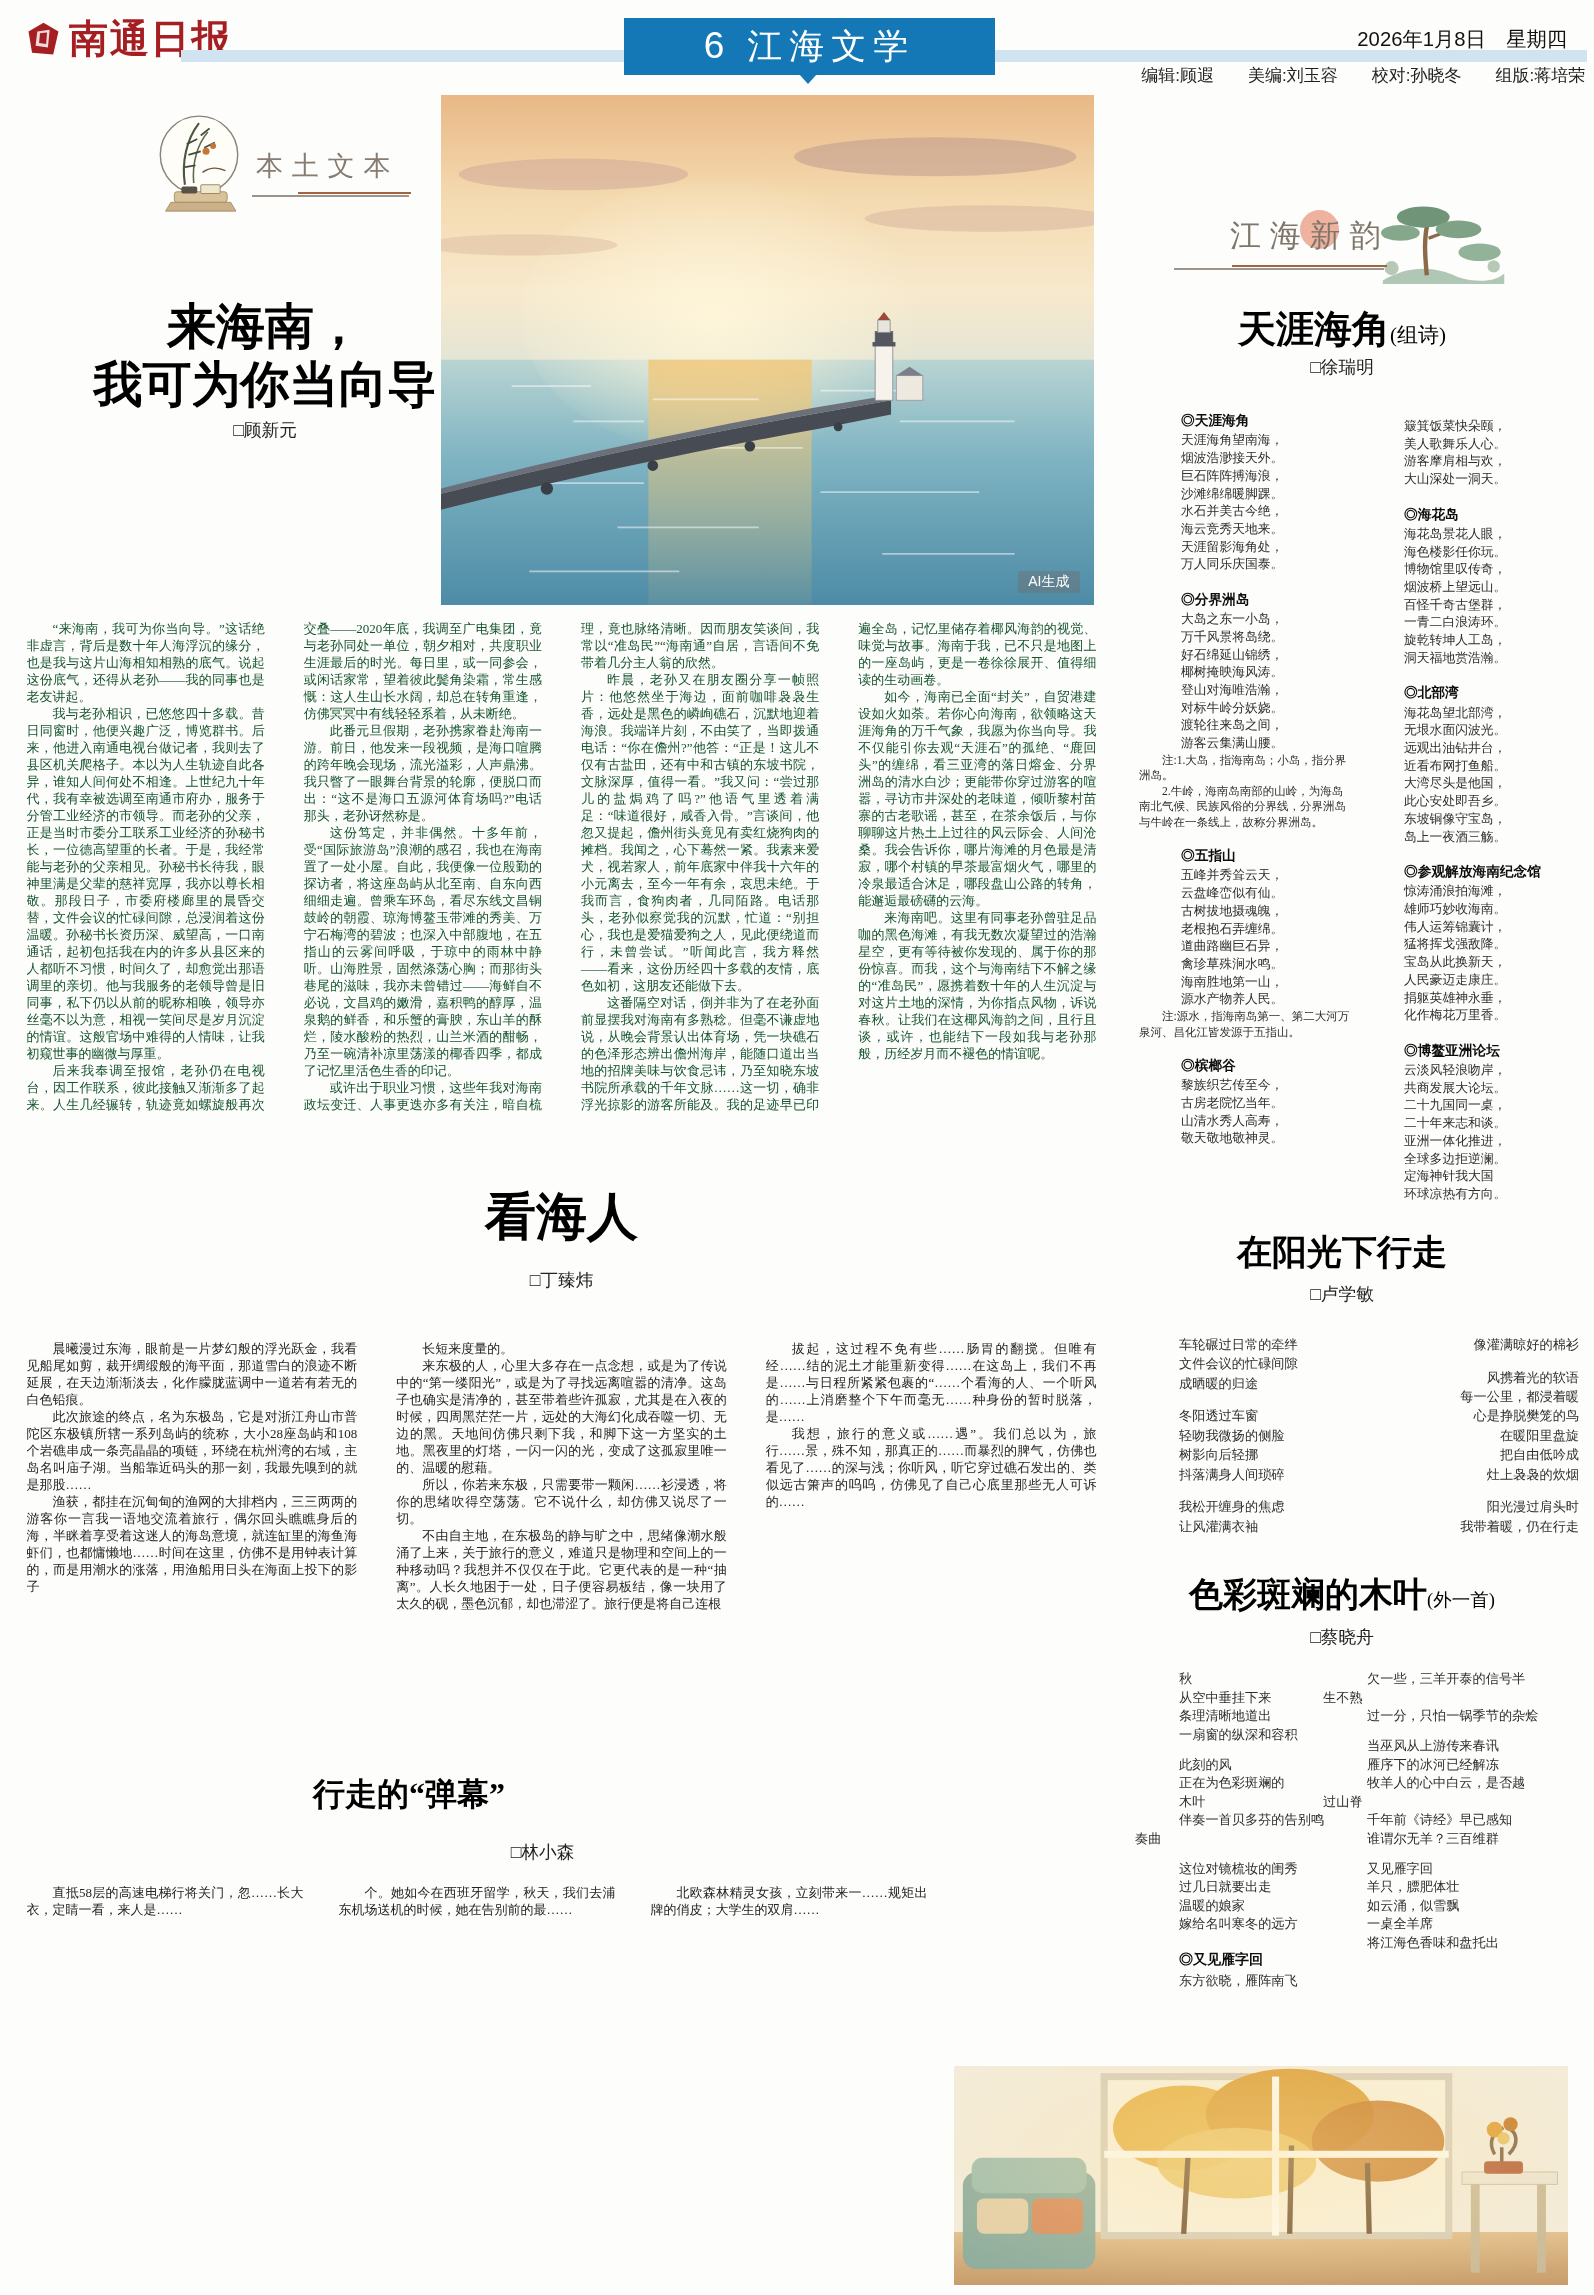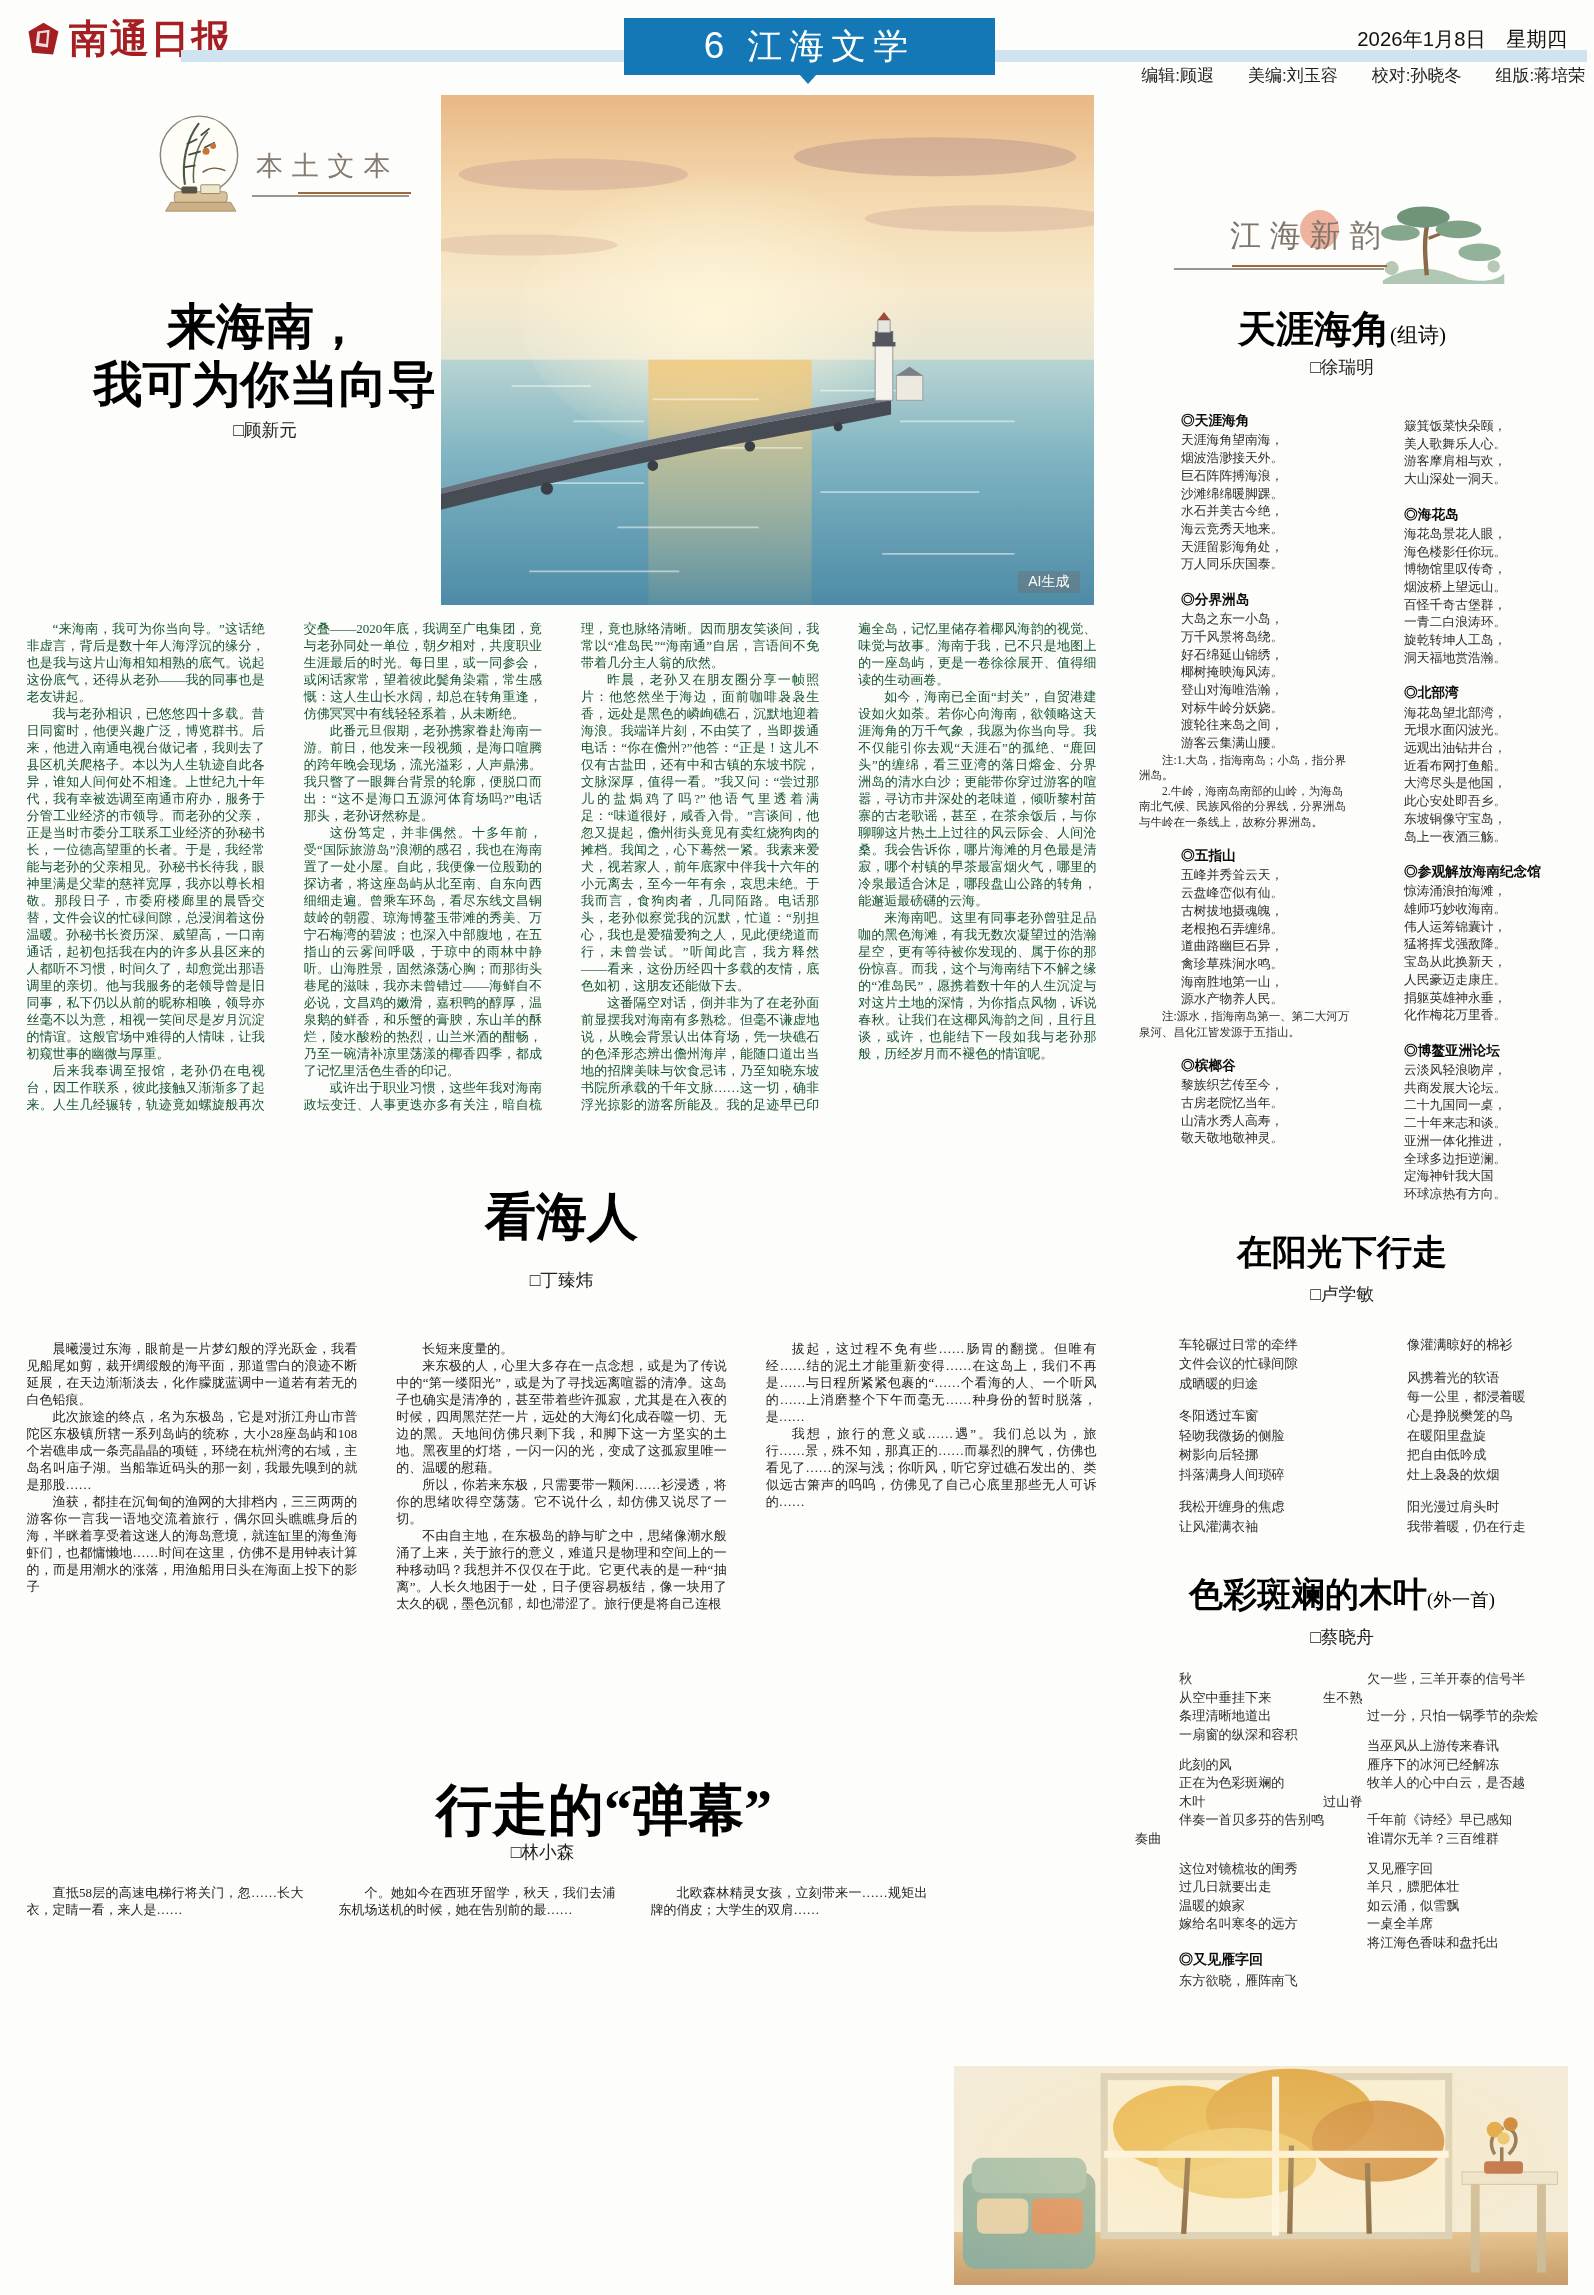--- a/index.html
+++ b/index.html
@@ -44,21 +44,21 @@
             font-family:"Liberation Sans",sans-serif;font-size:14px;padding:1.8px 10.6px;border-radius:2.6px;}
 
   
   .sea-title{left:26.5px;top:1183px;width:1070px;text-align:center;font-size:51px;font-weight:bold;color:#000;}
   .sea-author{left:26.5px;top:1268px;width:1070px;text-align:center;}
   .colrow{display:flex;}
   .sea-body{left:26.5px;top:1340px;width:1070px;height:403px;gap:39px;}
   .colblock{flex:1;font-size:13px;line-height:17px;text-align:justify;color:#242424;overflow:hidden;}
 
   
-  .dm-title{left:313px;top:1773px;width:459px;text-align:right;font-size:56px;font-weight:bold;color:#000;}
+  .dm-title{left:313px;top:1773px;width:459px;text-align:left;font-size:32px;font-weight:bold;color:#000;}
   .dm-author{left:313px;top:1840px;width:459px;text-align:center;}
   .dm-body{left:26.5px;top:1884px;width:901px;height:399px;gap:35px;}
 
   
   .rail-title1{left:1117px;top:304px;width:450px;text-align:center;color:#000;}
   .rail-title1 .t{font-family:"Liberation Sans",sans-serif;font-weight:bold;font-size:38px;}
   .rail-title1 .s{font-size:21px;}
   .rail-author1{left:1117px;top:355px;width:450px;text-align:center;}
   .pcol{position:absolute;width:181px;}
   .pcol1{left:1181px;top:406px;}
@@ -66,21 +66,21 @@
   .pl-h{font-family:"Liberation Sans",sans-serif;font-weight:bold;font-size:13.7px;line-height:17.7px;margin:6.2px 0 2.6px;color:#0d0d0d;}
   .pl-l{font-size:12.8px;line-height:17.7px;color:#2e2e2e;}
   .pl-n{font-size:11.5px;line-height:15.5px;margin-left:-42px;width:212px;text-indent:2em;color:#2e2e2e;}
   .pl-b{height:10.6px;}
 
   .sw-title{left:1117px;top:1229px;width:450px;text-align:center;font-family:"Liberation Sans",sans-serif;
             font-weight:bold;font-size:35px;color:#000;}
   .sw-author{left:1117px;top:1282px;width:450px;text-align:center;}
   .swcol{position:absolute;width:207px;}
   .swcol1{left:1179px;top:1335px;}
-  .swcol2{left:1407px;top:1335px;width:172px;}
+  .swcol2{left:1407px;top:1335px;width:172px;text-align:right;}
   .sw-l{font-size:13.2px;line-height:19.4px;color:#2e2e2e;}
   .sw-b{height:13.2px;}
 
   .lv-title{left:1117px;top:1572px;width:450px;text-align:center;color:#000;}
   .lv-title .t{font-family:"Liberation Sans",sans-serif;font-weight:bold;font-size:34px;}
   .lv-title .s{font-size:18.5px;}
   .lv-author{left:1117px;top:1625px;width:450px;text-align:center;}
   .lvcol{position:absolute;width:212px;}
   .lvcol1{left:1179px;top:1670px;}
   .lvcol2{left:1367px;top:1670px;width:221px;}

